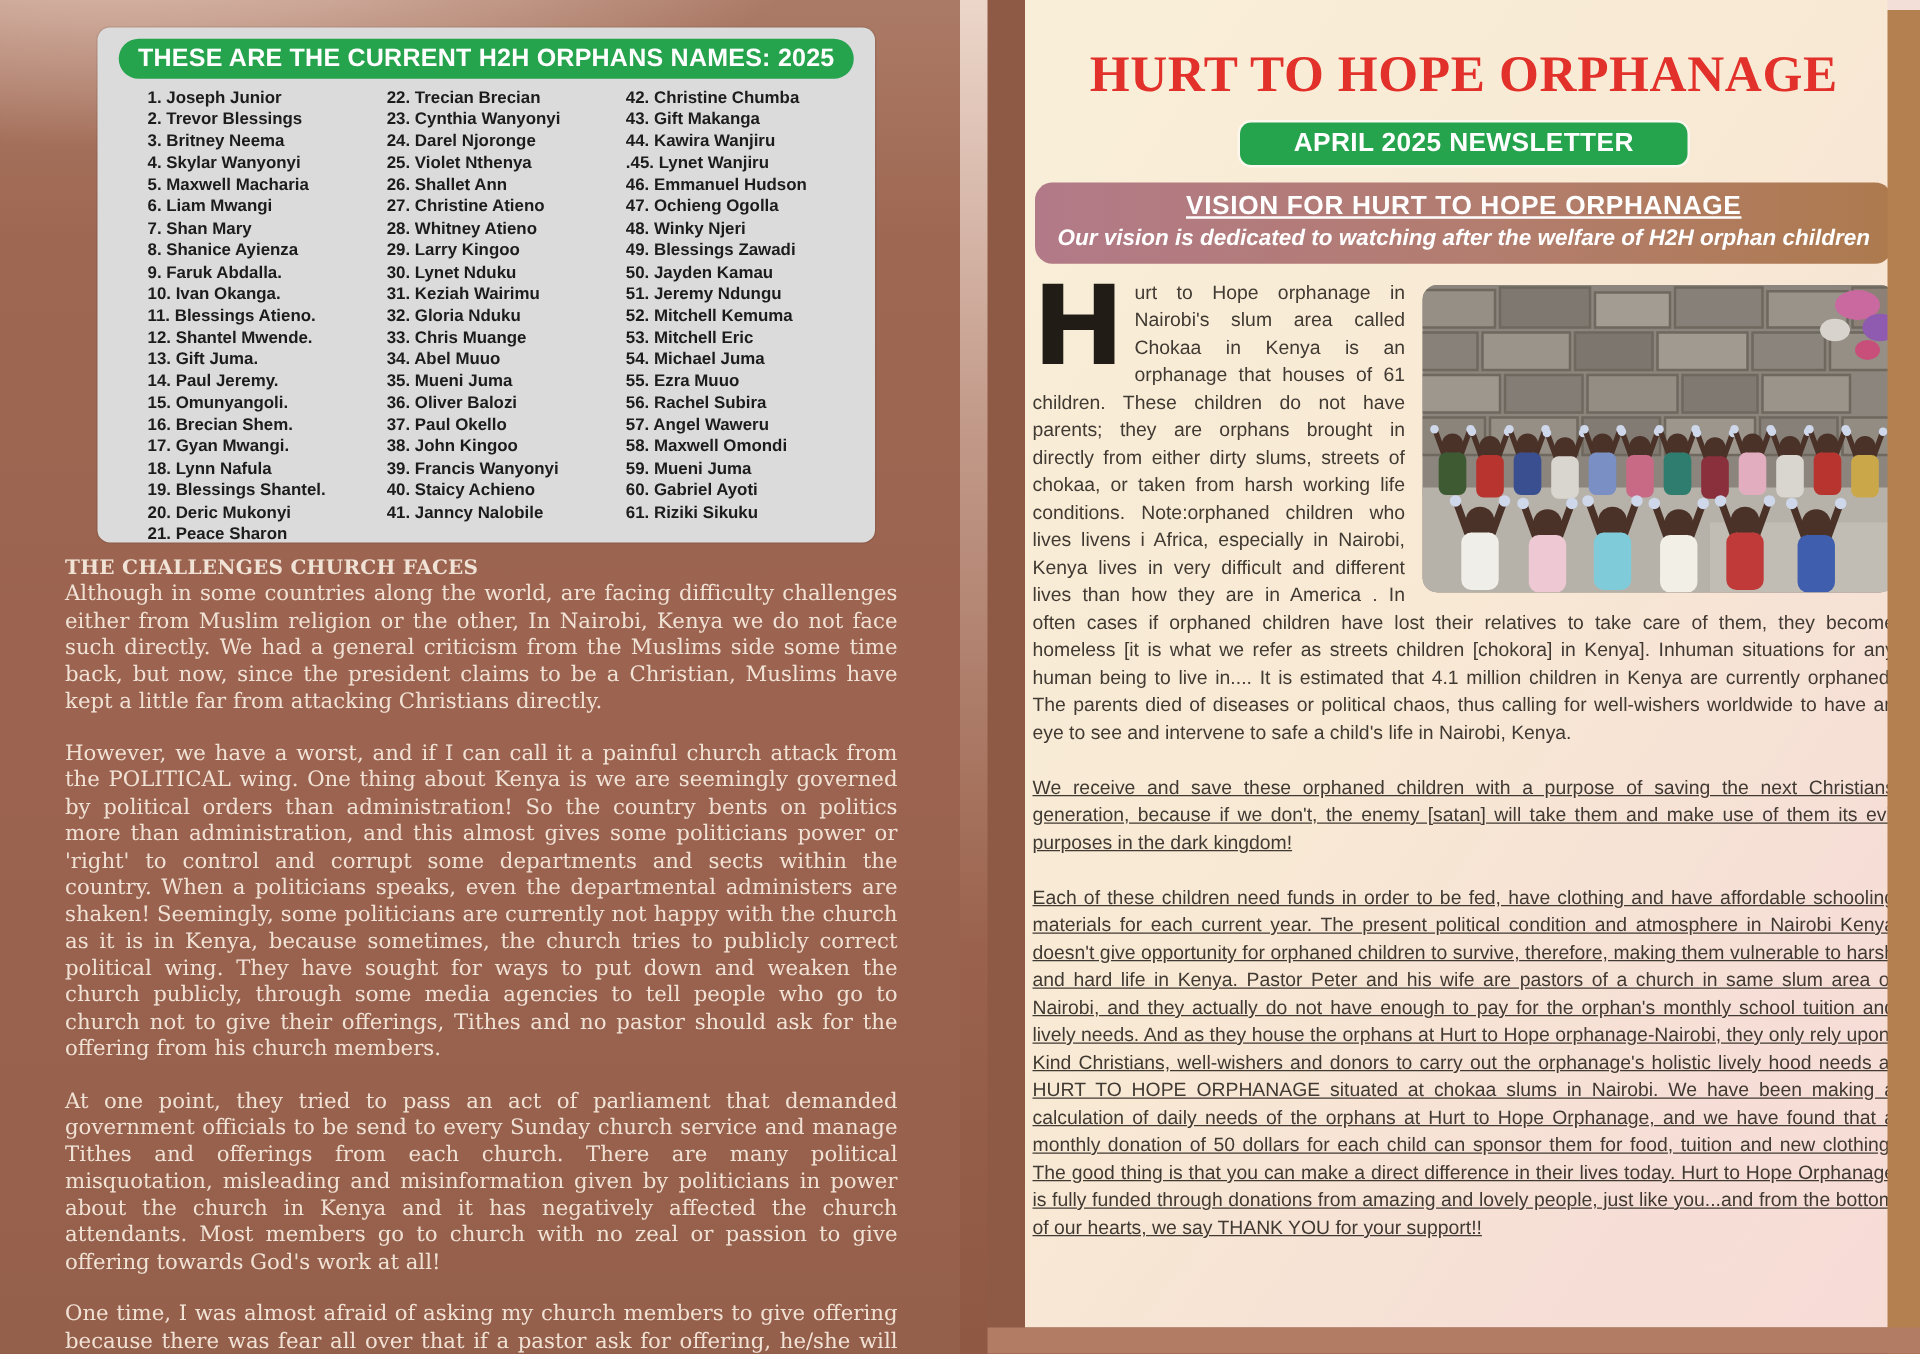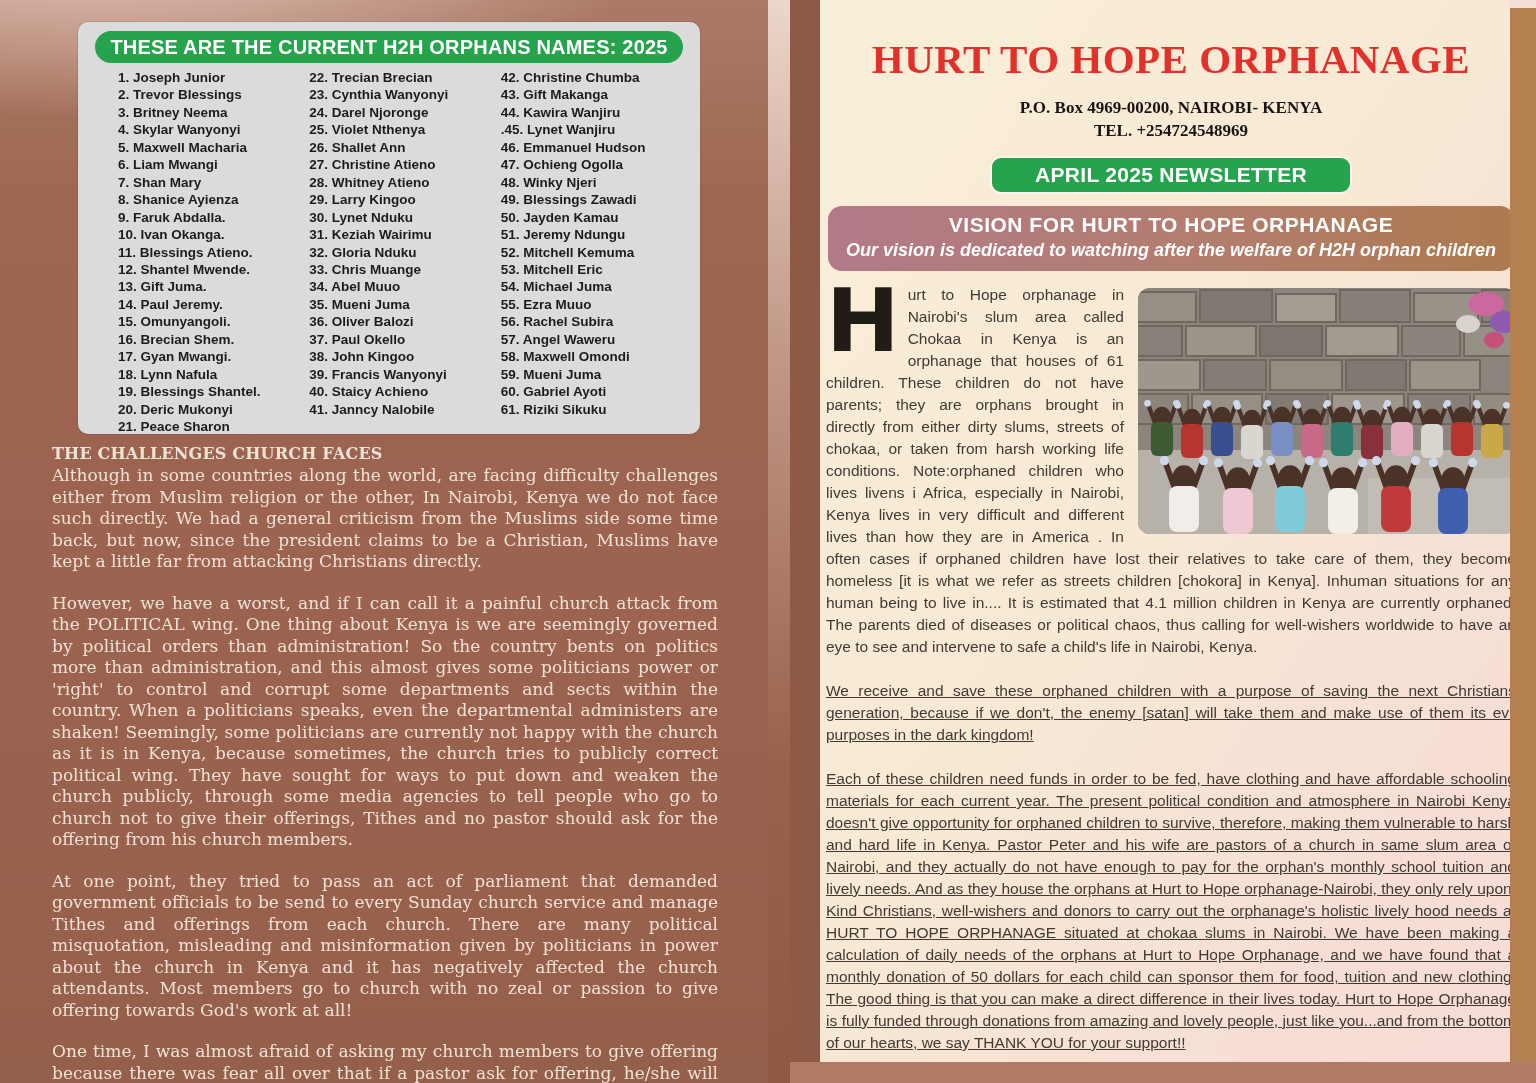--- a/index.html
+++ b/index.html
@@ -68,20 +68,21 @@
     font:800 21px/34px "Liberation Sans",sans-serif;letter-spacing:0.3px;
     box-shadow:0 0 0 2px rgba(255,255,255,0.55);
   }
   .vision-banner{
     margin:14px 2px 0 2px;border-radius:14px;padding:6px 10px 9px;
     background:linear-gradient(90deg,#b27a88 0%,#b37d6e 55%,#ad7a4e 100%);
     text-align:center;color:#ffffff;
   }
   .vision-heading{
     font:800 21px/26px "Liberation Sans",sans-serif;letter-spacing:0.5px;
+    text-decoration:underline;
     text-align:center;
   }
   .vision-sub{
     font:700 italic 18px/24px "Liberation Sans",sans-serif;
   }
   .rp-body{
     margin-top:13px;color:#413a33;
     font-family:"Liberation Sans",sans-serif;font-size:15.5px;line-height:22px;
     text-align:justify;
   }
@@ -187,24 +188,20 @@
     <p>One time, I was almost afraid of asking my church members to give offering because there was fear all over that if a pastor ask for offering, he/she will be arrested for asking money from the people who went to church to worship! The politicians in power have also tried to control the way the church should preach and even how a pastor pray for its members. It's crazy! These politicians are not born again people... So, there was a time they send me a letter warning me not to be praying for the sick in the name of Jesus Christ, I was so confused. We need prayers on this side because we do the work of God in a land that politicians want to make us an embarrassment! just finish with it that way</p>
   </div>
 </div>
 
 <div class="spine"></div>
 
 <div class="page-right">
 
   <h1 class="rp-title">HURT TO HOPE ORPHANAGE</h1>
 
-  <div class="rp-address">
-    <div>P.O. Box 4969-00200, NAIROBI- KENYA</div>
-    <div>TEL. +254724548969</div>
-  </div>
 
   <div class="rp-badge">APRIL 2025 NEWSLETTER</div>
 
   <div class="vision-banner">
     <div class="vision-heading">VISION FOR HURT TO HOPE ORPHANAGE</div>
     <div class="vision-sub">Our vision is dedicated to watching after the welfare of H2H orphan children</div>
   </div>
 
   <div class="rp-body">
     <div>

